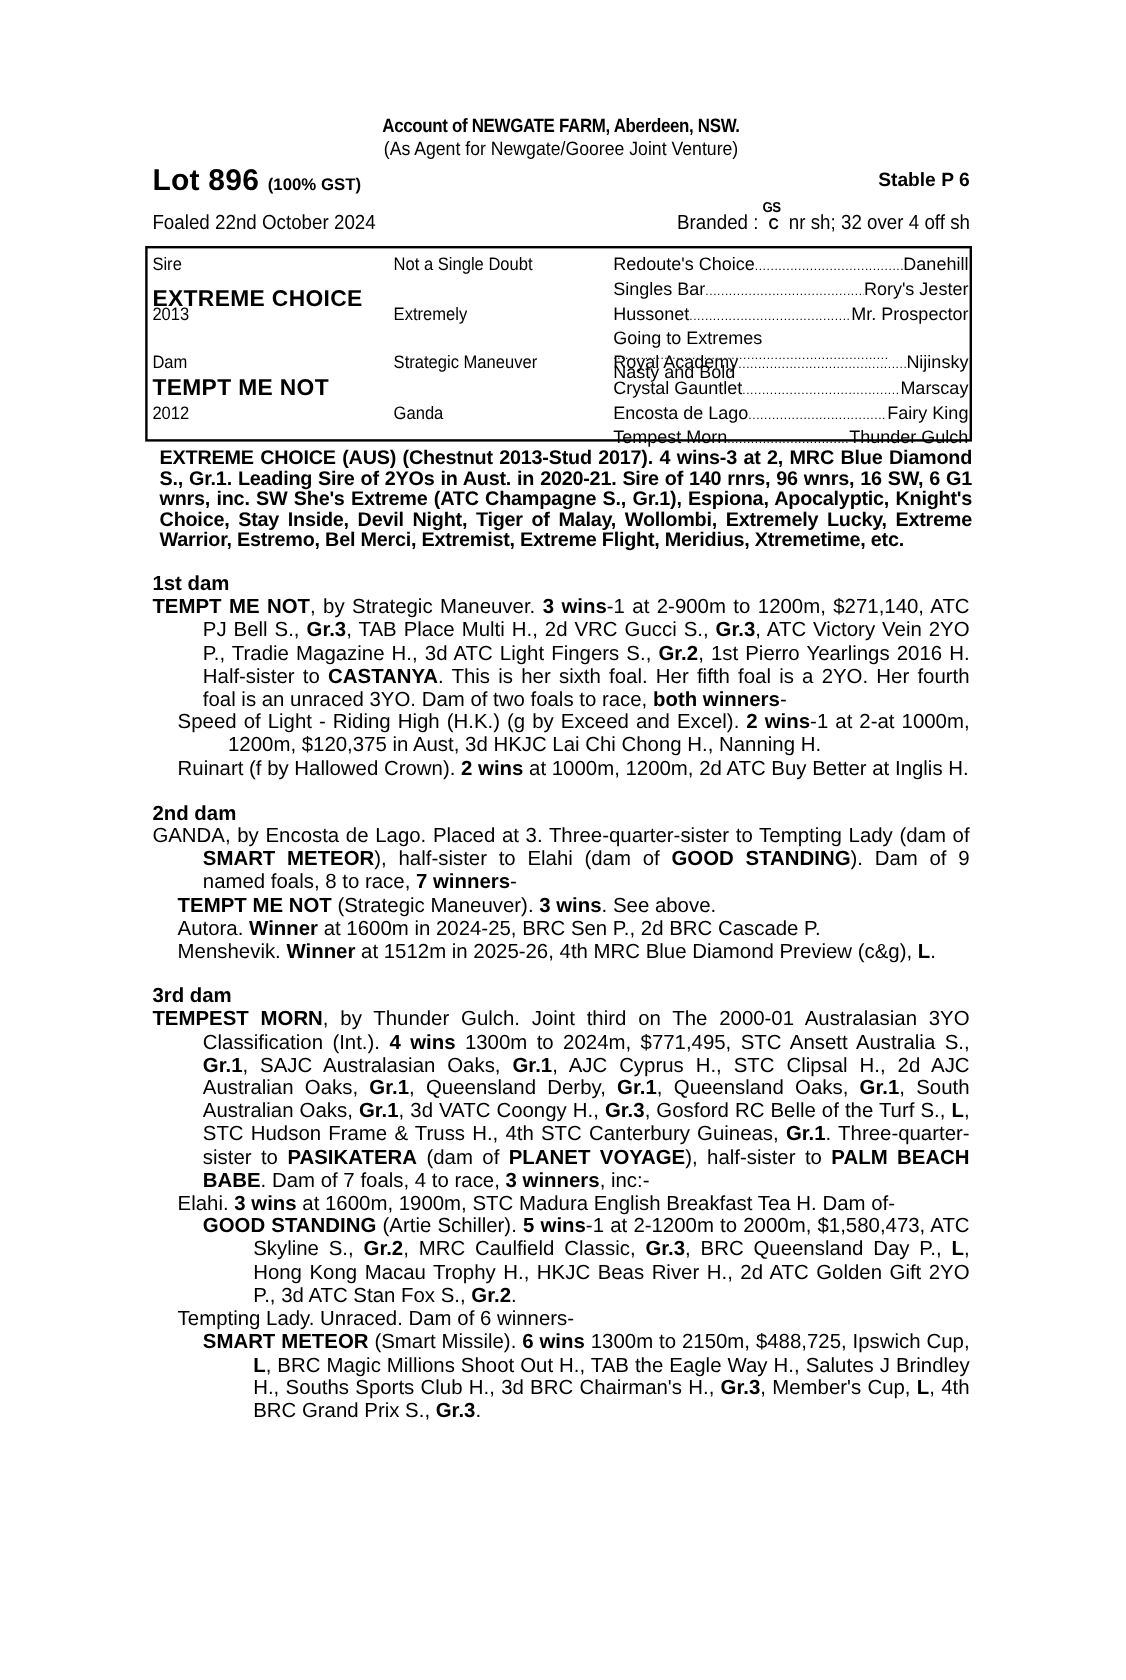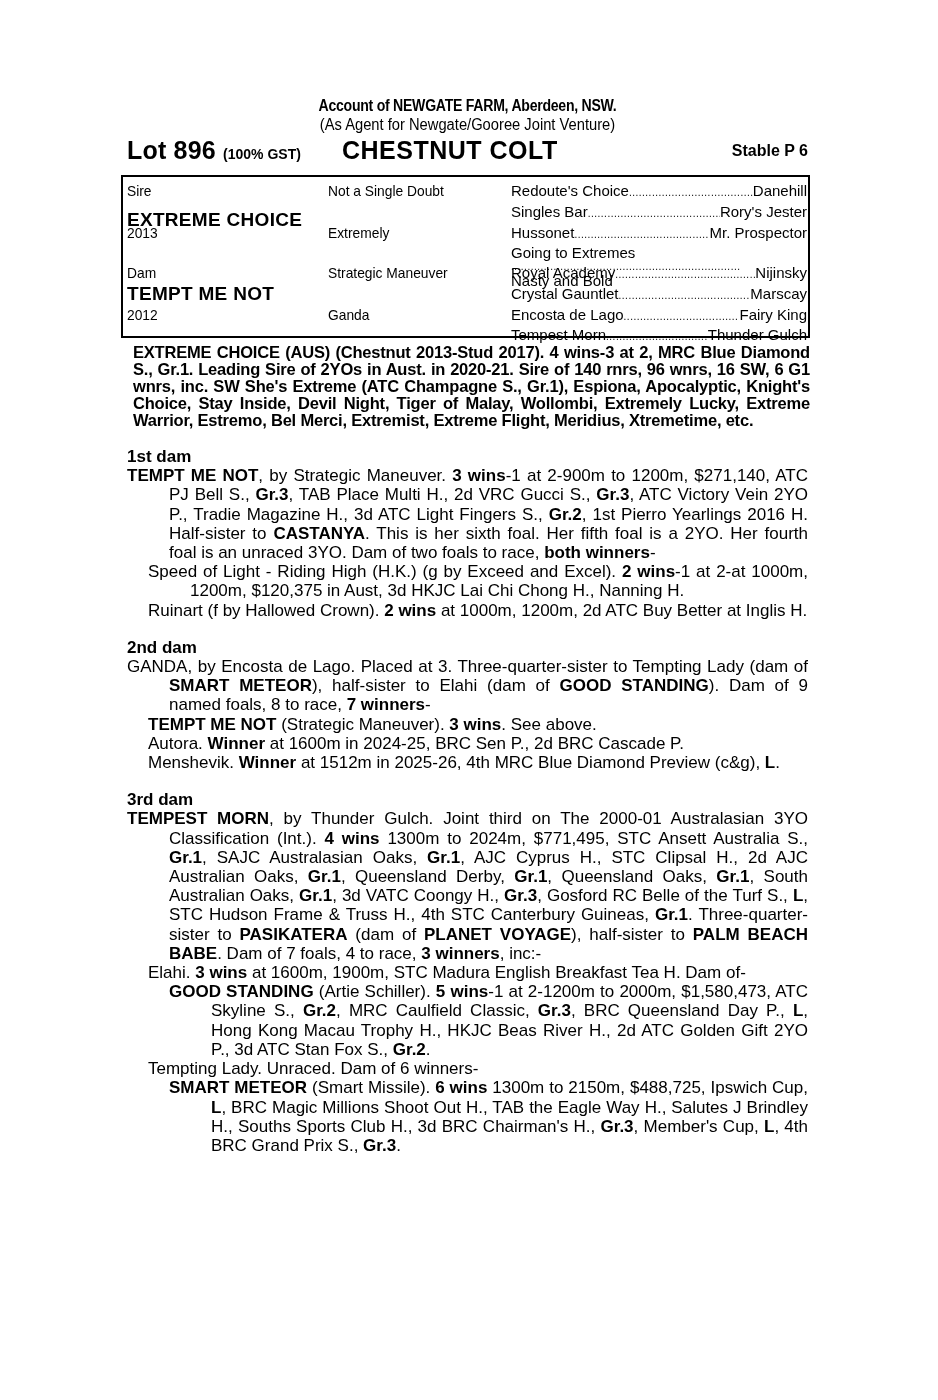--- a/index.html
+++ b/index.html
@@ -36,24 +36,31 @@
 </head>
 <body>
 
 <div class="page">
 
   <div class="account">Account of NEWGATE FARM, Aberdeen, NSW.</div>
   <div class="agent">(As Agent for Newgate/Gooree Joint Venture)</div>
 
   <div class="lotline">
     <span class="lot"><span>Lot 896</span> <span class="gst">(100% GST)</span></span>
-    <span class="colt">CHESTNUT COLT</span>
     <span class="stable">Stable P 6</span>
   </div>
 
+  <div class="foalline">
+    <span class="foaled">Foaled 22nd October 2024</span>
+    <span class="branded">
+      <span>Branded :</span>
+      <span class="brand"><span class="bt">GS</span><span>C</span></span>
+      <span>nr sh; 32 over 4 off sh</span>
+    </span>
+  </div>
 
   <div class="pedbox">
     <span class="pcell" style="left:4px; top:5px;">Sire</span>
     <span class="pcell pbig" style="left:4px; top:32px;">EXTREME CHOICE</span>
     <span class="pcell" style="left:4px; top:47px;">2013</span>
     <span class="pcell" style="left:4px; top:87px;">Dam</span>
     <span class="pcell pbig" style="left:4px; top:106px;">TEMPT ME NOT</span>
     <span class="pcell" style="left:4px; top:129px;">2012</span>
 
     <span class="pcell" style="left:205px; top:5px;">Not a Single Doubt</span>

